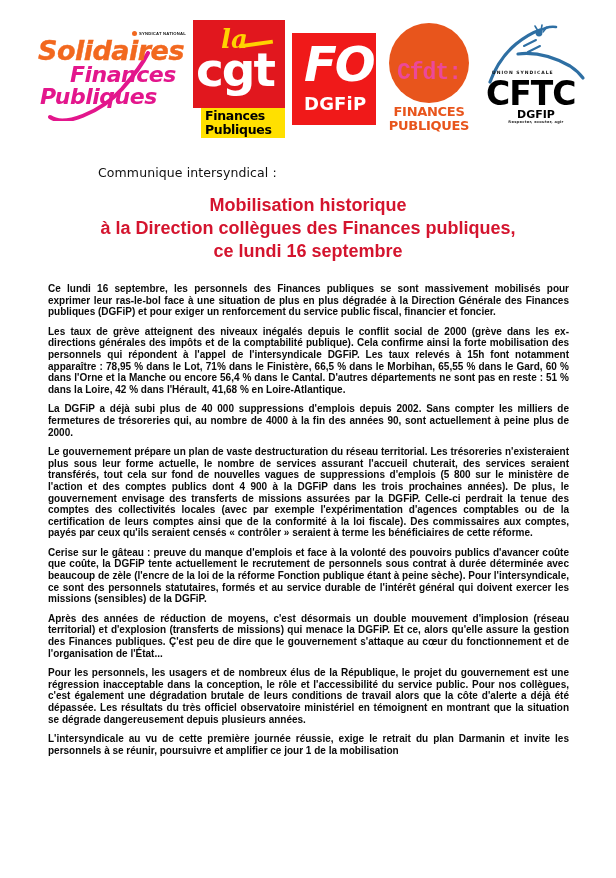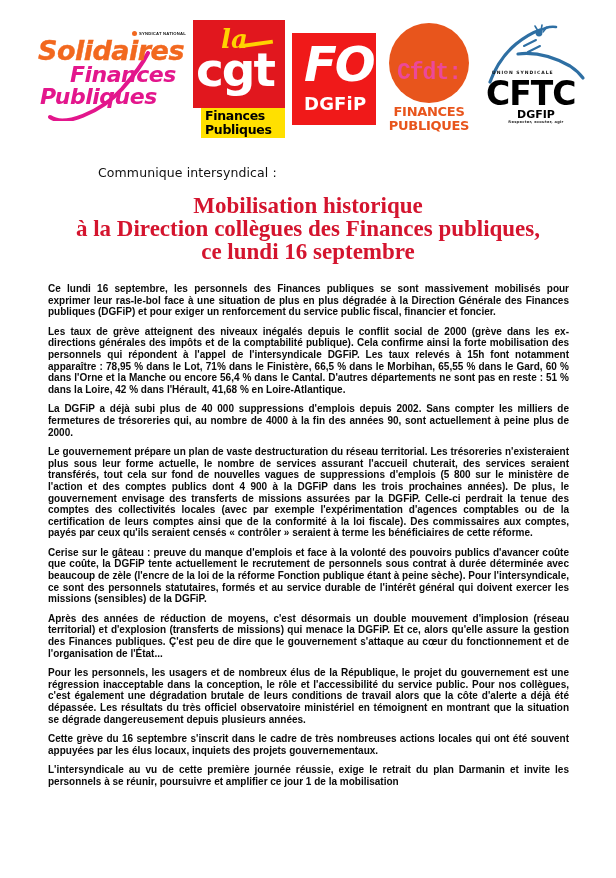--- a/index.html
+++ b/index.html
@@ -264,23 +264,23 @@
     margin: 30px 0 0 98px;
     font-family: "DejaVu Sans", sans-serif;
     font-weight: normal;
     font-size: 12.5px;
     color: #111111;
     letter-spacing: 0.1px;
   }
   .headline {
     margin: 14px 40px 0 40px;
     text-align: center;
-    font-family: Liberation Serif, serif;
-    font-weight: bold;
-    font-size: 23px;
+    font-family: Liberation Sans, sans-serif;
+    font-weight: bold;
+    font-size: 18px;
     line-height: 23px;
     color: #D4142E;
   }
   .headline .hl-line {
     display: block;
   }
 
   
   .body-copy {
     margin: 20px 47px 0 48px;
@@ -366,15 +366,14 @@
 </div>
 
 <div class="body-copy">
   <p>Ce lundi 16 septembre, les personnels des Finances publiques se sont massivement mobilisés pour exprimer leur ras-le-bol face à une situation de plus en plus dégradée à la Direction Générale des Finances publiques (DGFiP) et pour exiger un renforcement du service public fiscal, financier et foncier.</p>
   <p>Les taux de grève atteignent des niveaux inégalés depuis le conflit social de 2000 (grève dans les ex-directions générales des impôts et de la comptabilité publique). Cela confirme ainsi la forte mobilisation des personnels qui répondent à l'appel de l'intersyndicale DGFiP. Les taux relevés à 15h font notamment apparaître : 78,95 % dans le Lot, 71% dans le Finistère, 66,5 % dans le Morbihan, 65,55 % dans le Gard, 60 % dans l'Orne et la Manche ou encore 56,4 % dans le Cantal. D'autres départements ne sont pas en reste : 51 % dans la Loire, 42 % dans l'Hérault, 41,68 % en Loire-Atlantique.</p>
   <p>La DGFiP a déjà subi plus de 40 000 suppressions d'emplois depuis 2002. Sans compter les milliers de fermetures de trésoreries qui, au nombre de 4000 à la fin des années 90, sont actuellement à peine plus de 2000.</p>
   <p>Le gouvernement prépare un plan de vaste destructuration du réseau territorial. Les trésoreries n'existeraient plus sous leur forme actuelle, le nombre de services assurant l'accueil chuterait, des services seraient transférés, tout cela sur fond de nouvelles vagues de suppressions d'emplois (5 800 sur le ministère de l'action et des comptes publics dont 4 900 à la DGFiP dans les trois prochaines années). De plus, le gouvernement envisage des transferts de missions assurées par la DGFiP. Celle-ci perdrait la tenue des comptes des collectivités locales (avec par exemple l'expérimentation d'agences comptables ou de la certification de leurs comptes ainsi que de la conformité à la loi fiscale). Des commissaires aux comptes, payés par ceux qu'ils seraient censés « contrôler » seraient à terme les bénéficiaires de cette réforme.</p>
   <p>Cerise sur le gâteau : preuve du manque d'emplois et face à la volonté des pouvoirs publics d'avancer coûte que coûte, la DGFiP tente actuellement le recrutement de personnels sous contrat à durée déterminée avec beaucoup de zèle (l'encre de la loi de la réforme Fonction publique étant à peine sèche). Pour l'intersyndicale, ce sont des personnels statutaires, formés et au service durable de l'intérêt général qui doivent exercer les missions (sensibles) de la DGFiP.</p>
   <p>Après des années de réduction de moyens, c'est désormais un double mouvement d'implosion (réseau territorial) et d'explosion (transferts de missions) qui menace la DGFiP. Et ce, alors qu'elle assure la gestion des Finances publiques. Ç'est peu de dire que le gouvernement s'attaque au cœur du fonctionnement et de l'organisation de l'État...</p>
   <p>Pour les personnels, les usagers et de nombreux élus de la République, le projet du gouvernement est une régression inacceptable dans la conception, le rôle et l'accessibilité du service public. Pour nos collègues, c'est également une dégradation brutale de leurs conditions de travail alors que la côte d'alerte a déjà été dépassée. Les résultats du très officiel observatoire ministériel en témoignent en montrant que la situation se dégrade dangereusement depuis plusieurs années.</p>
-  <p>Cette grève du 16 septembre s'inscrit dans le cadre de très nombreuses actions locales qui ont été souvent appuyées par les élus locaux, inquiets des projets gouvernementaux.</p>
   <p>L'intersyndicale au vu de cette première journée réussie, exige le retrait du plan Darmanin et invite les personnels à se réunir, poursuivre et amplifier ce jour 1 de la mobilisation</p>
 </div>
 
 </body></html>

